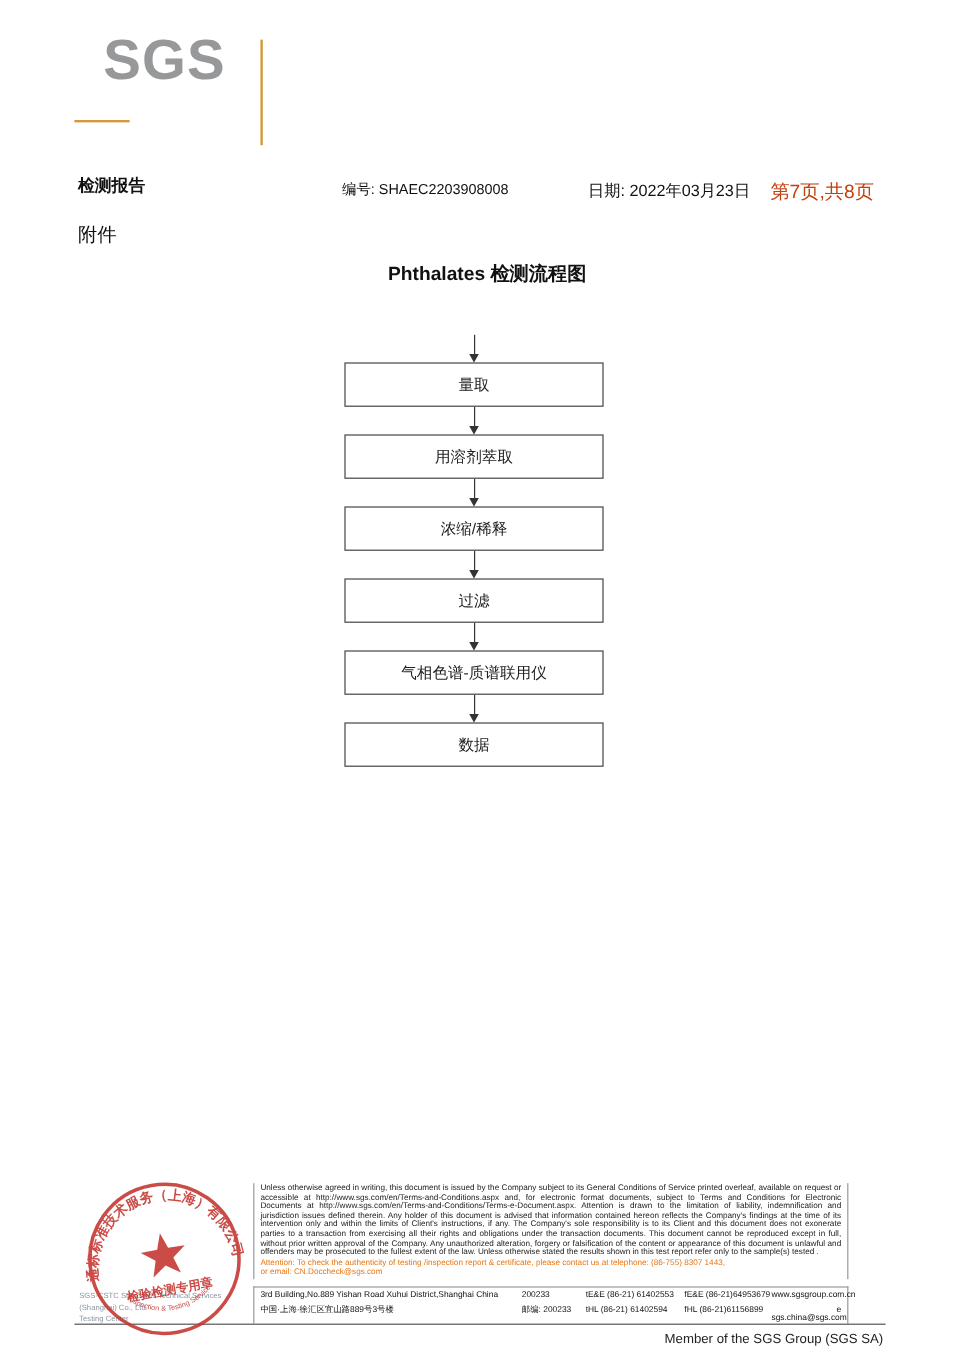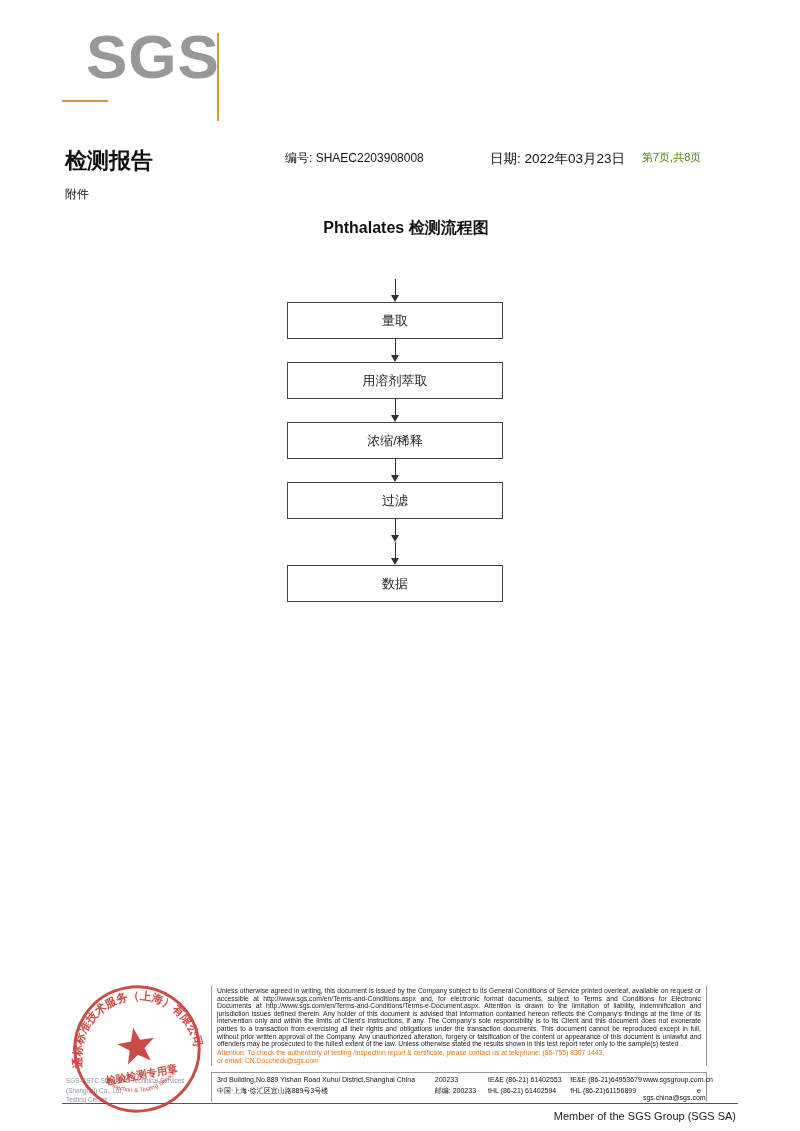--- a/index.html
+++ b/index.html
@@ -1,30 +1,30 @@
 <!DOCTYPE html>
 <html><head>
 <meta charset="utf-8">
 <style>
   * { margin:0; padding:0; box-sizing:border-box; }
   body { font-family:"Liberation Sans", sans-serif; background:#e9e9e9; }
   .page { position:relative; width:800px; height:1131px; margin:0 auto; background:#ffffff; overflow:hidden; }
 
   
-  .logo-text { position:absolute; left:86px; top:26px; font-size:62px; font-weight:bold;
+  .logo-text { position:absolute; left:86px; top:26px; font-size:47px; font-weight:bold;
                color:#96989a; letter-spacing:1px; line-height:1; }
   .logo-hline { position:absolute; left:62px; top:100px; width:46px; height:2px; background:#d49a3a; }
   .logo-vline { position:absolute; left:217px; top:33px; width:2px; height:88px; background:#d49a3a; }
 
   
-  .report-title { position:absolute; left:65px; top:146px; font-size:22px; font-weight:bold; color:#111; }
+  .report-title { position:absolute; left:65px; top:146px; font-size:14px; font-weight:bold; color:#111; }
   .report-no { position:absolute; left:285px; top:150px; font-size:12px; color:#111; }
   .report-date { position:absolute; left:490px; top:150px; font-size:13.5px; color:#111; }
-  .report-page { position:absolute; left:642px; top:150px; font-size:11px; color:#4d7c0f; }
-  .attachment { position:absolute; left:65px; top:186px; font-size:12px; color:#111; }
+  .report-page { position:absolute; left:642px; top:150px; font-size:16px; color:#c2410c; }
+  .attachment { position:absolute; left:65px; top:186px; font-size:16px; color:#111; }
 
   
   .flow-title { position:absolute; left:12px; right:0; top:218px; text-align:center;
                 font-size:16px; font-weight:bold; color:#111; }
 
   
   .flowchart { position:absolute; left:287px; top:279px; width:216px; }
   .fbox { width:216px; height:37px; border:1px solid #444; display:flex;
           align-items:center; justify-content:center; font-size:13px; color:#222; background:#fff; }
   .arrow { position:relative; width:100%; height:23px; }
@@ -82,20 +82,23 @@
       </div>
     <div class="arrow"></div>
     <div class="fbox">
         <span>浓缩/稀释</span>
       </div>
     <div class="arrow"></div>
     <div class="fbox">
         <span>过滤</span>
       </div>
     <div class="arrow"></div>
+    <div class="fbox">
+        <span>气相色谱-质谱联用仪</span>
+      </div>
     <div class="arrow"></div>
     <div class="fbox">
         <span>数据</span>
       </div>
   </div>
 
   <div class="disclaimer">
     <span>Unless otherwise agreed in writing, this document is issued by the Company subject to its General Conditions of Service printed overleaf, available on request or accessible at http://www.sgs.com/en/Terms-and-Conditions.aspx and, for electronic format documents, subject to Terms and Conditions for Electronic Documents at http://www.sgs.com/en/Terms-and-Conditions/Terms-e-Document.aspx. Attention is drawn to the limitation of liability, indemnification and jurisdiction issues defined therein. Any holder of this document is advised that information contained hereon reflects the Company's findings at the time of its intervention only and within the limits of Client's instructions, if any. The Company's sole responsibility is to its Client and this document does not exonerate parties to a transaction from exercising all their rights and obligations under the transaction documents. This document cannot be reproduced except in full, without prior written approval of the Company. Any unauthorized alteration, forgery or falsification of the content or appearance of this document is unlawful and offenders may be prosecuted to the fullest extent of the law. Unless otherwise stated the results shown in this test report refer only to the sample(s) tested .</span>
     <div class="attention">Attention: To check the authenticity of testing /inspection report &amp; certificate, please contact us at telephone: (86-755) 8307 1443,</div>
     <div class="attention">or email: CN.Doccheck@sgs.com</div>

